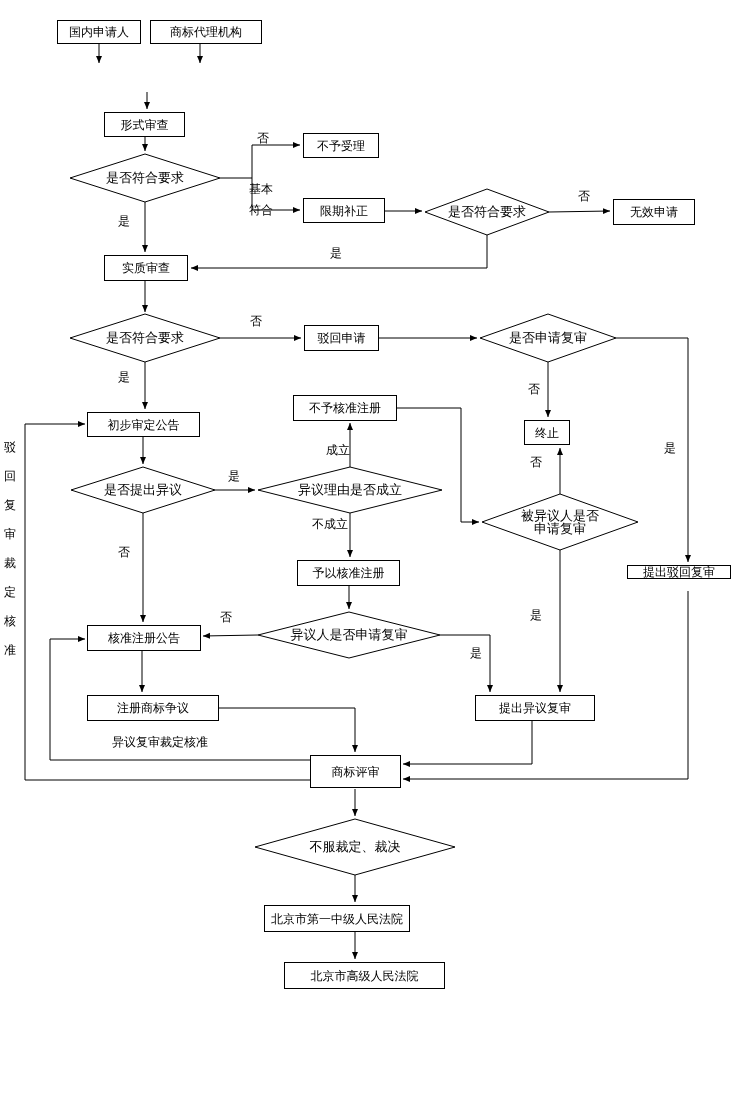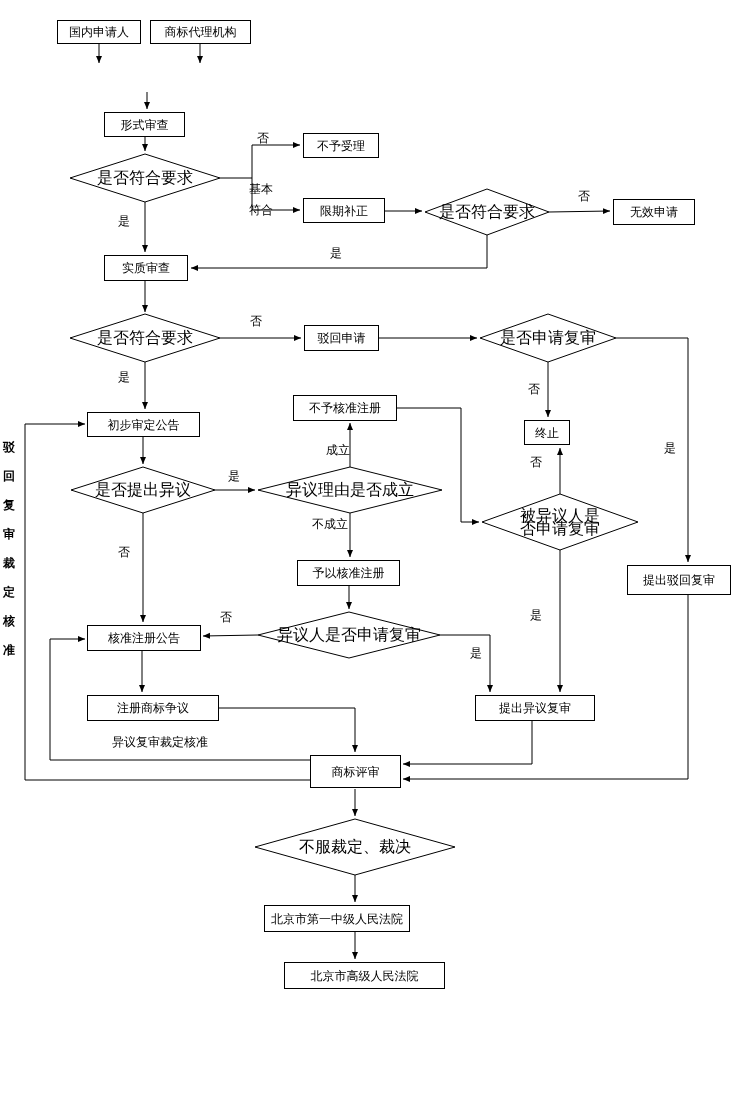--- a/index.html
+++ b/index.html
@@ -8,29 +8,29 @@
     font-family:"DejaVu Sans","Liberation Sans",sans-serif;
     color:#000;overflow:hidden;
   }
   .diagram svg{position:absolute;left:0;top:0;}
   .rect{
     position:absolute;box-sizing:border-box;border:1px solid #000;background:#fff;
     display:flex;align-items:center;justify-content:center;
     font-size:12px;line-height:14px;text-align:center;white-space:nowrap;
   }
   .dtext{
-    position:absolute;font-size:16px;line-height:14px;text-align:center;
+    position:absolute;font-size:13px;line-height:14px;text-align:center;
   }
   .elabel{
     position:absolute;font-size:12px;line-height:14px;white-space:nowrap;
   }
   .elabel.wrap{white-space:normal;word-break:break-all;}
   .vlabel{
     position:absolute;font-size:12px;width:14px;word-break:break-all;
-    line-height:29px;white-space:normal;font-weight:bold;
+    line-height:29px;text-align:center;white-space:normal;
   }
 </style>
 </head>
 <body>
 
 <div class="diagram">
 
   <svg width="747" height="1107" viewBox="0 0 747 1107">
     <defs>
       <marker id="arrow" markerWidth="9" markerHeight="8" refX="7" refY="3" orient="auto">
@@ -88,33 +88,33 @@
       <polygon points="480,338 548,314 616,338 548,362"></polygon>
       <polygon points="71,490 143,467 215,490 143,513"></polygon>
       <polygon points="258,490 350,467 442,490 350,513"></polygon>
       <polygon points="482,522 560,494 638,522 560,550"></polygon>
       <polygon points="258,635 349,612 440,635 349,658"></polygon>
       <polygon points="255,847 355,819 455,847 355,875"></polygon>
     </g>
   </svg>
 
   <div class="rect" style="left:57px;top:20px;width:84px;height:24px">国内申请人</div>
-  <div class="rect" style="left:150px;top:20px;width:101px;height:24px">商标代理机构</div>
+  <div class="rect" style="left:150px;top:20px;width:112px;height:24px">商标代理机构</div>
   <div class="rect" style="left:104px;top:112px;width:81px;height:25px">形式审查</div>
   <div class="rect" style="left:303px;top:133px;width:76px;height:25px">不予受理</div>
   <div class="rect" style="left:303px;top:198px;width:82px;height:25px">限期补正</div>
   <div class="rect" style="left:613px;top:199px;width:82px;height:26px">无效申请</div>
   <div class="rect" style="left:104px;top:255px;width:84px;height:26px">实质审查</div>
   <div class="rect" style="left:304px;top:325px;width:75px;height:26px">驳回申请</div>
   <div class="rect" style="left:524px;top:420px;width:46px;height:25px">终止</div>
   <div class="rect" style="left:87px;top:412px;width:113px;height:25px">初步审定公告</div>
   <div class="rect" style="left:293px;top:395px;width:104px;height:26px">不予核准注册</div>
   <div class="rect" style="left:297px;top:560px;width:103px;height:26px">予以核准注册</div>
   <div class="rect" style="left:87px;top:625px;width:114px;height:26px">核准注册公告</div>
-  <div class="rect" style="left:627px;top:565px;width:104px;height:30px">提出驳回复审</div>
+  <div class="rect" style="left:627px;top:565px;width:104px;height:14px">提出驳回复审</div>
   <div class="rect" style="left:475px;top:695px;width:120px;height:26px">提出异议复审</div>
   <div class="rect" style="left:87px;top:695px;width:132px;height:26px">注册商标争议</div>
   <div class="rect" style="left:310px;top:755px;width:91px;height:33px">商标评审</div>
   <div class="rect" style="left:264px;top:905px;width:146px;height:27px">北京市第一中级人民法院</div>
   <div class="rect" style="left:284px;top:962px;width:161px;height:27px">北京市高级人民法院</div>
 
   <div class="dtext" style="left:85px;top:171px;width:120px">是否符合要求</div>
   <div class="dtext" style="left:427px;top:205px;width:120px">是否符合要求</div>
   <div class="dtext" style="left:85px;top:331px;width:120px">是否符合要求</div>
   <div class="dtext" style="left:488px;top:331px;width:120px">是否申请复审</div>

